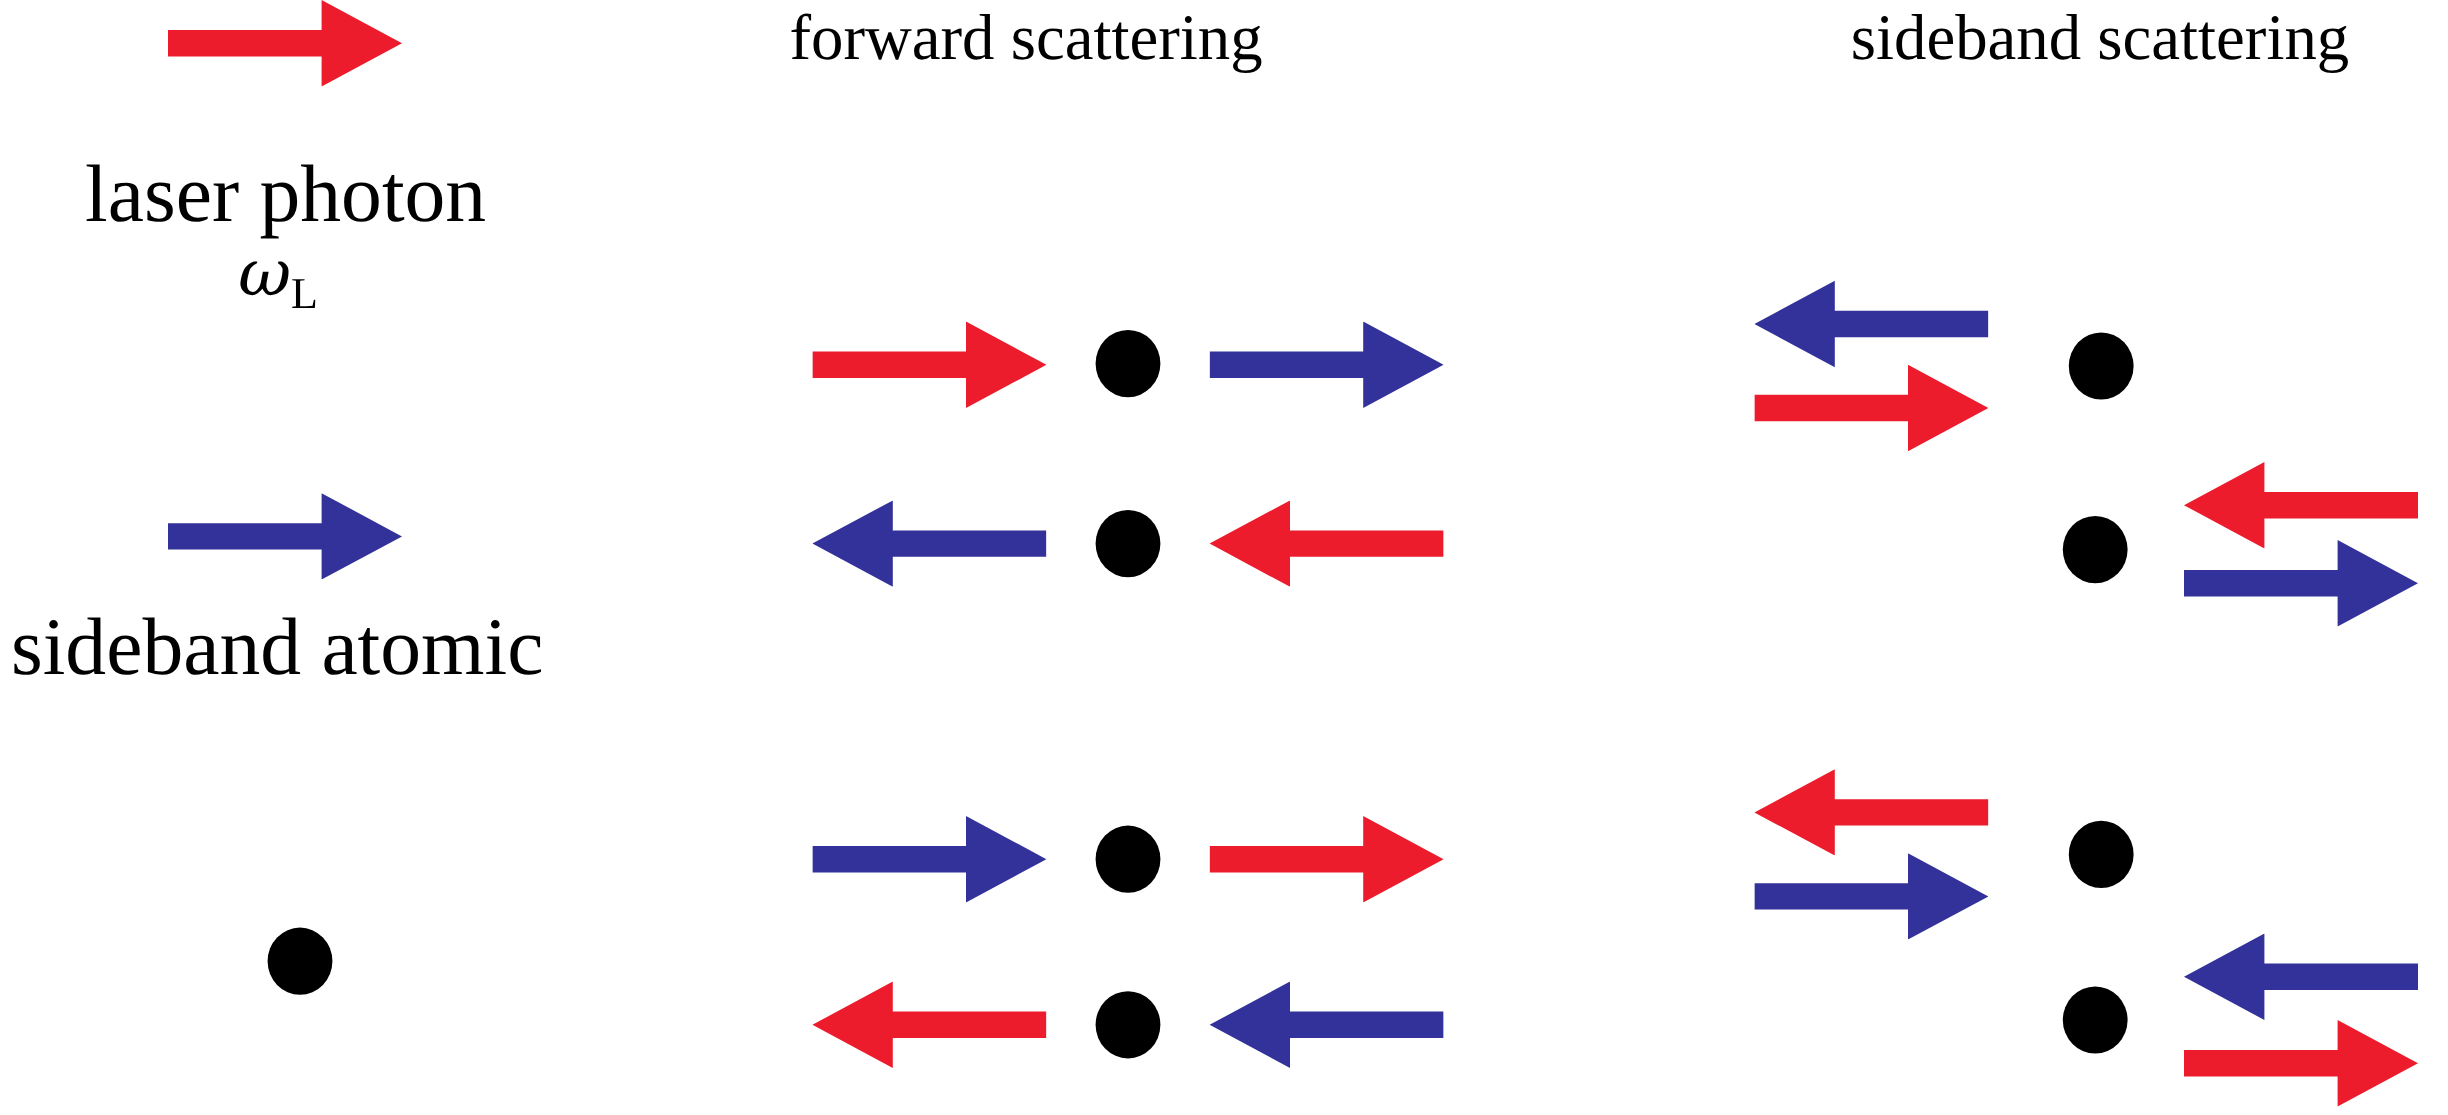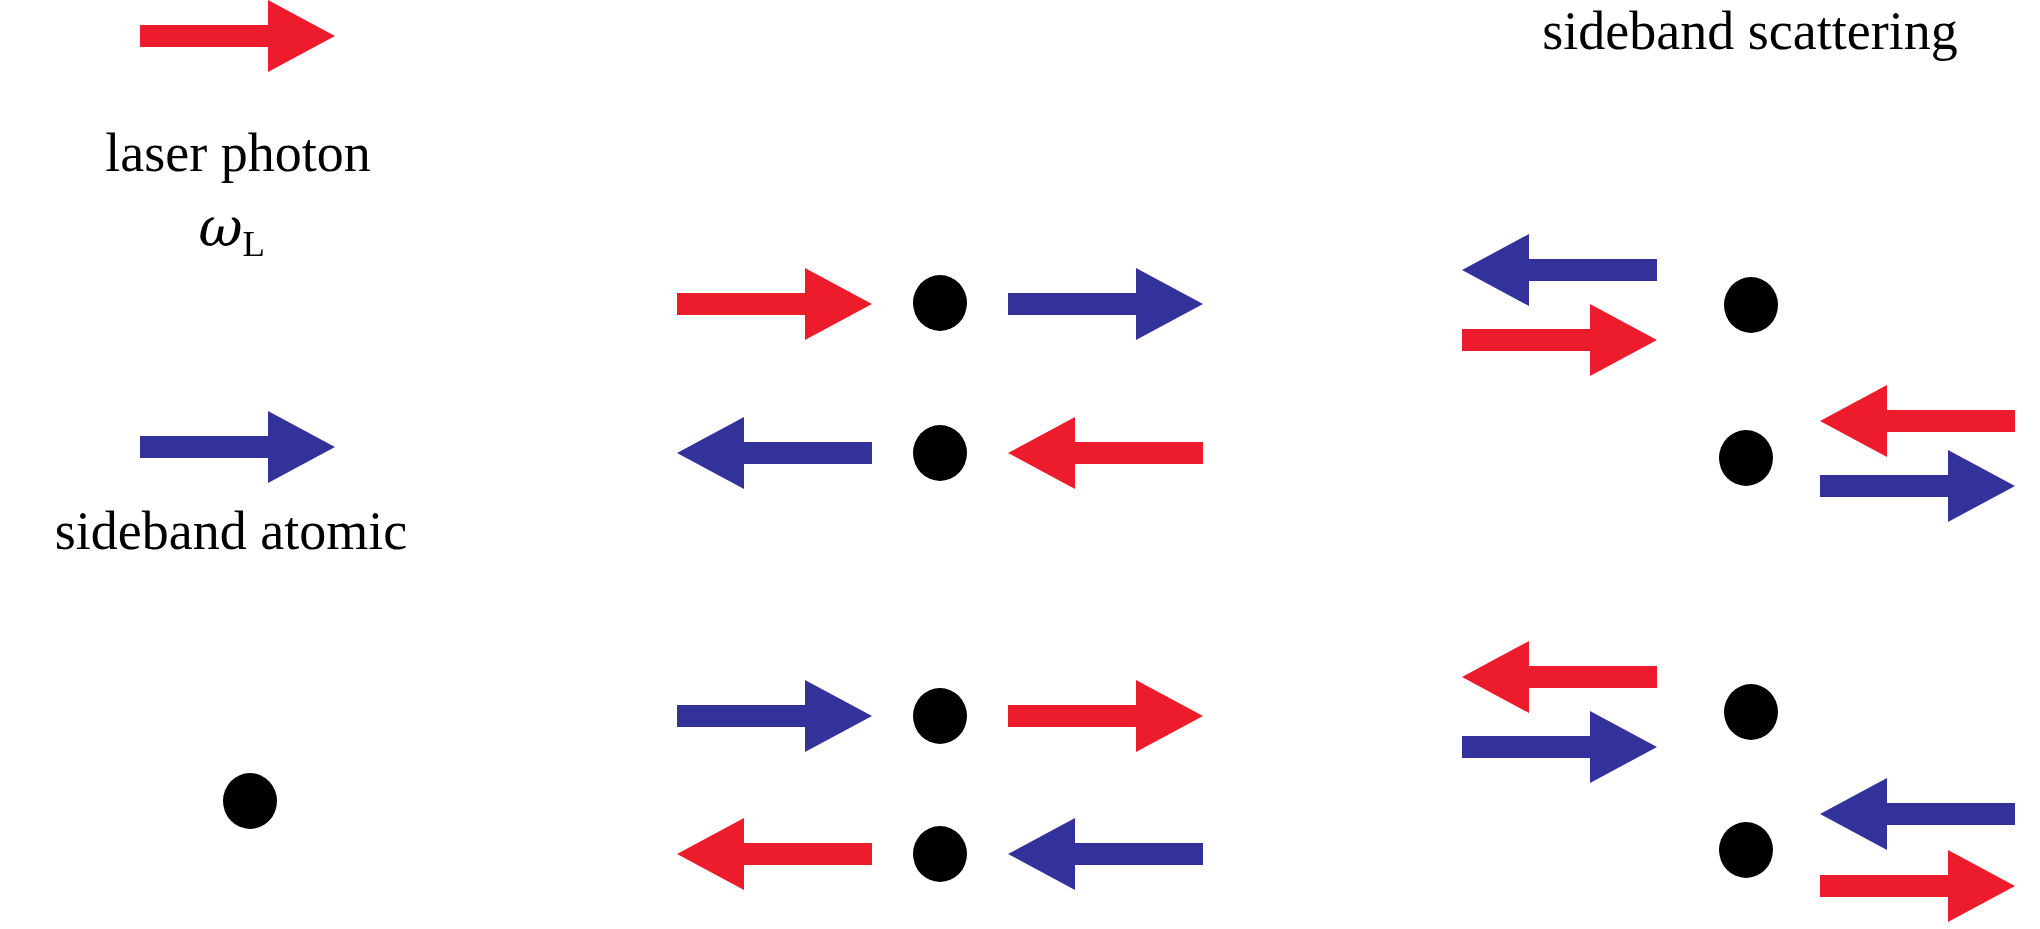--- a/index.html
+++ b/index.html
@@ -1,21 +1,21 @@
 <!DOCTYPE html>
 <html><head>
 <meta charset="utf-8">
 <style>
   html,body{margin:0;padding:0;background:#fff;overflow:hidden;}
   .canvas{position:relative;width:2040px;height:929px;background:#fff;
           font-family:"Liberation Serif","DejaVu Serif",serif;color:#000;}
   .arrow{position:absolute;width:195px;height:72px;display:block;}
   .arrow.left{transform:scaleX(-1);}
   .dot{position:absolute;width:54px;height:56px;border-radius:50%;background:#000;}
-  .label{position:absolute;transform:translateX(-50%);font-size:54px;line-height:1.1;
+  .label{position:absolute;transform:translateX(-50%);font-size:68px;line-height:1.1;
          white-space:nowrap;}
   .heading{position:absolute;transform:translateX(-50%);font-size:54px;line-height:1.15;
          white-space:nowrap;}
   .math{position:absolute;transform:translateX(-50%);font-size:54px;line-height:1.1;
         white-space:nowrap;}
   .sym{font-style:italic;font-family:"DejaVu Serif","Liberation Serif",serif;}
   .sub{font-size:0.68em;vertical-align:-0.28em;letter-spacing:0.5px;}
   .op{margin:0 0.18em;}
 </style>
 </head>
@@ -31,20 +31,21 @@
     <span class="sym">ω</span><span class="sub">L</span>
   </div>
 
   <svg class="arrow" style="left:140px;top:411px" viewBox="0 0 195 72">
     <polygon points="0,25 128,25 128,0 195,36 128,72 128,47 0,47" fill="#32329A"></polygon>
   </svg>
   <div class="label" style="left:231px;top:502px">sideband atomic</div>
 
   <div class="dot" style="left:223px;top:773px"></div>
 
+  <div class="heading" style="left:855px;top:0px">forward scattering</div>
 
   <svg class="arrow" style="left:677px;top:268px" viewBox="0 0 195 72">
     <polygon points="0,25 128,25 128,0 195,36 128,72 128,47 0,47" fill="#EC1C2C"></polygon>
   </svg>
   <div class="dot" style="left:913px;top:275px"></div>
   <svg class="arrow" style="left:1008px;top:268px" viewBox="0 0 195 72">
     <polygon points="0,25 128,25 128,0 195,36 128,72 128,47 0,47" fill="#32329A"></polygon>
   </svg>
 
   <svg class="arrow left" style="left:677px;top:417px" viewBox="0 0 195 72">

